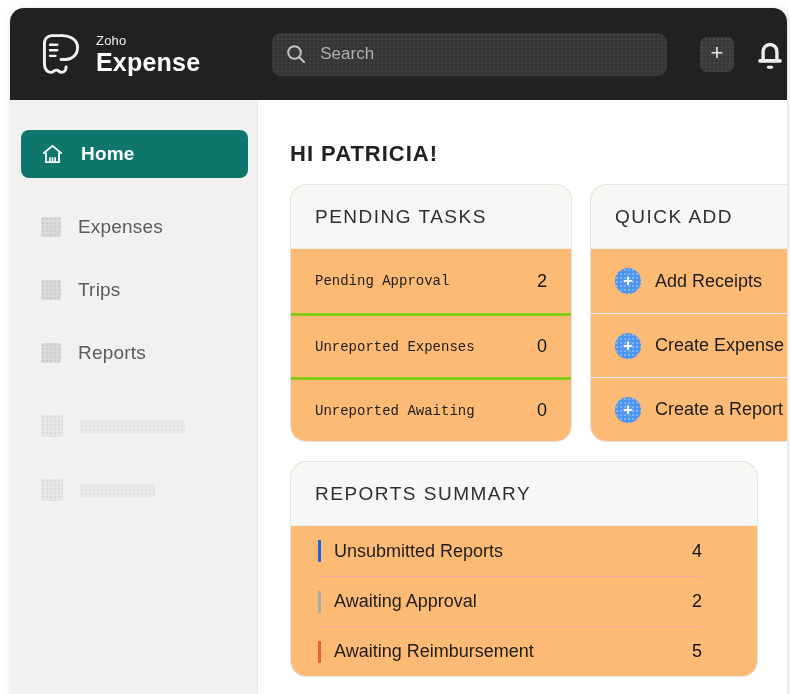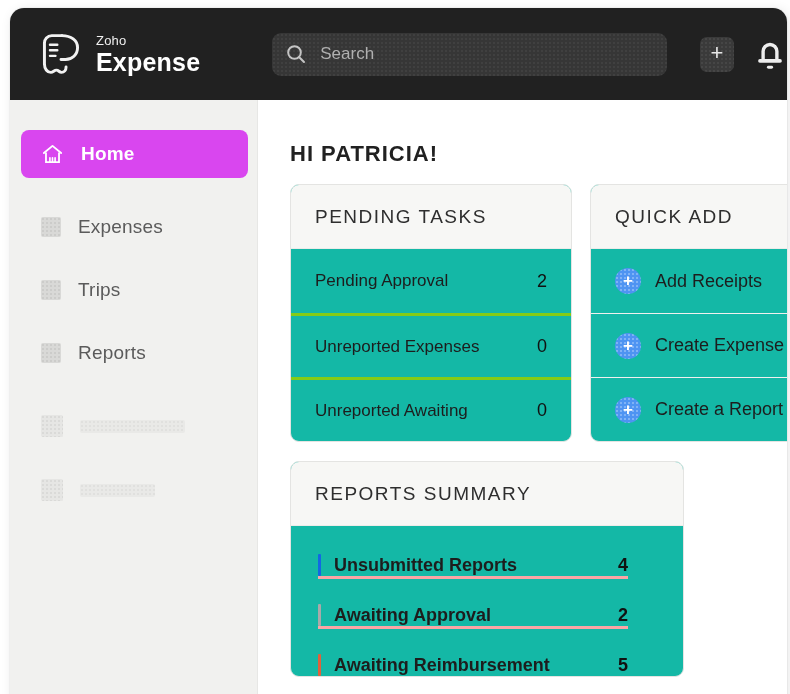--- a/index.html
+++ b/index.html
@@ -61,47 +61,47 @@
     background-image:radial-gradient(rgba(0,0,0,.04) 1px, transparent 1.2px);
     background-size:4px 4px; }
   .skel-bar.w1 { width:105px; }
   .skel-bar.w2 { width:75px; }
 
   
   .main { flex:1; background:#ffffff; padding:41px 0 0 32px; overflow:visible; }
   .greeting { font-size:22px; font-weight:bold; color:#212121; letter-spacing:1px; }
 
   .cards-row { display:flex; gap:18px; margin-top:17px; flex-wrap:nowrap; }
-  .card { background:#14b8a6; border:1px solid #e4e4e2; border-radius:9px; overflow:hidden; }
+  .card { background:#fdba74; border:1px solid #e4e4e2; border-radius:16px; overflow:hidden; }
   .card-header { height:64px; background:#f7f7f5; border-bottom:1px solid #ecece9;
     display:flex; align-items:center; padding:0 24px; font-size:19px; color:#2e2e2e;
     letter-spacing:1.5px; }
 
   .card-pending { width:282px; flex:none; }
   .pt-row { height:64px; display:flex; align-items:center; justify-content:space-between;
     padding:0 24px; cursor:pointer; }
   .pt-row + .pt-row { border-top:3px solid #84cc16; }
-  .pt-label { font-size:17px; color:#1d1d1d; }
+  .pt-label { font-size:14px; color:#1d1d1d;font-family:Liberation Mono, monospace; }
   .pt-value { font-size:18px; color:#111; }
 
   .card-quickadd { width:282px; flex:none; }
   .qa-row { height:64px; display:flex; align-items:center; padding:0 24px; cursor:pointer; }
   .qa-row + .qa-row { border-top:1px solid #f0f0ee; }
   .qa-plus { width:26px; height:26px; border-radius:50%; flex:none; position:relative;
     background-image:radial-gradient(rgba(255,255,255,.28) 1px, transparent 1.2px);
     background-size:4px 4px; }
   .qa-plus::before { content:"+"; position:absolute; left:0; top:0; width:100%; height:100%;
     display:flex; align-items:center; justify-content:center; color:#fff; font-size:17px;
     font-weight:bold; padding-bottom:1px; }
   .qa-label { font-size:18px; color:#1d1d1d; margin-left:14px; white-space:nowrap; }
 
-  .card-reports { width:394px; margin-top:19px; }
+  .card-reports { width:468px; margin-top:19px; }
   .rs-body { margin:0 55px 0 27px; }
-  .rs-row { height:50px; display:flex; align-items:flex-end; cursor:pointer;font-weight:bold; }
-  .rs-row + .rs-row { border-top:3px solid #fca5a5; }
+  .rs-row { height:50px; display:flex; align-items:center; cursor:pointer; }
+  .rs-row + .rs-row { border-top:1px solid #fca5a5; }
   .rs-bar { width:3px; height:22px; border-radius:1px; flex:none; }
   .rs-label { font-size:18px; color:#1d1d1d; margin-left:13px; }
   .rs-value { font-size:18px; color:#111; margin-left:auto; }
 </style>
 </head>
 <body>
 
 <div class="window">
 
   <div class="topbar">
@@ -132,21 +132,21 @@
         <path d="M9.5 22 L9.5 14.5 A6.5 6.5 0 0 1 22.5 14.5 L22.5 22" stroke="#ededed" stroke-width="3.2"></path>
         <path d="M6.5 23.5 L25.5 23.5" stroke="#ededed" stroke-width="3.4" stroke-linecap="round"></path>
         <path d="M14.5 29.5 L17.5 29.5" stroke="#ededed" stroke-width="2.8" stroke-linecap="round"></path>
       </svg>
     </button>
   </div>
 
   <div class="appbody">
 
     <nav class="sidebar">
-      <div class="nav-item nav-active" style="background-color: #d946ef; padding-left: 20px;">
+      <div class="nav-item nav-active" style="background-color: #0f766e; padding-left: 20px;">
         <svg width="23" height="23" viewBox="0 0 24 24" fill="none">
           <path d="M3 10.5 L12 3 L21 10.5" stroke="#fff" stroke-width="1.9" stroke-linecap="round" stroke-linejoin="round"></path>
           <path d="M5.2 10.5 L5.2 20 L18.8 20 L18.8 10.5" stroke="#fff" stroke-width="1.9" stroke-linecap="round"></path>
           <path d="M9.3 20 L9.3 15.5 M12 20 L12 15.5 M14.7 20 L14.7 15.5" stroke="#fff" stroke-width="1.7" stroke-linecap="round"></path>
         </svg>
         <span class="nav-label">Home</span>
       </div>
 
       <div class="nav-item nav-plain">
         <span class="nav-icon-sq"></span>

